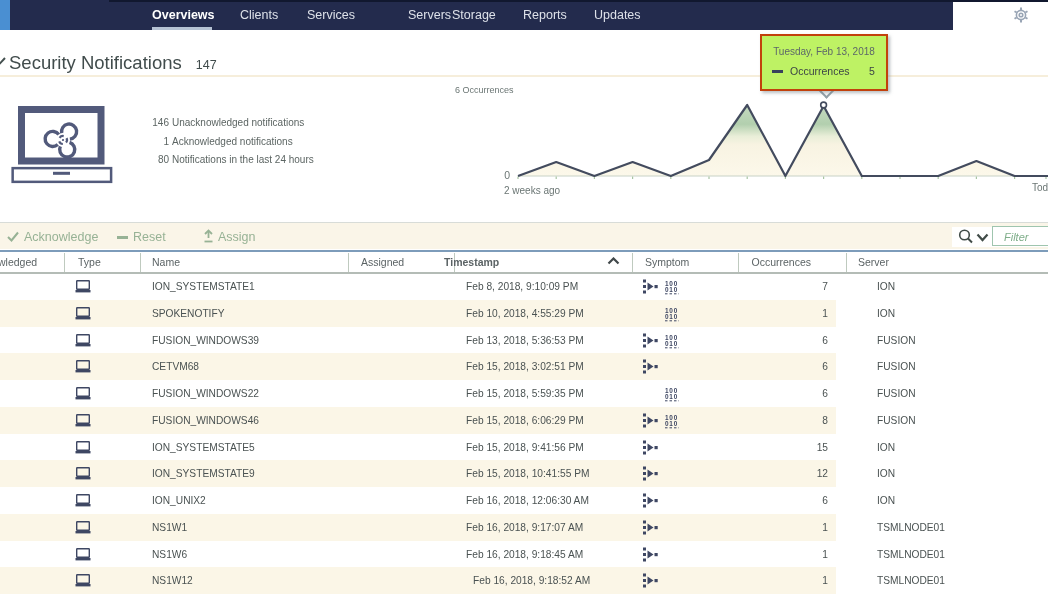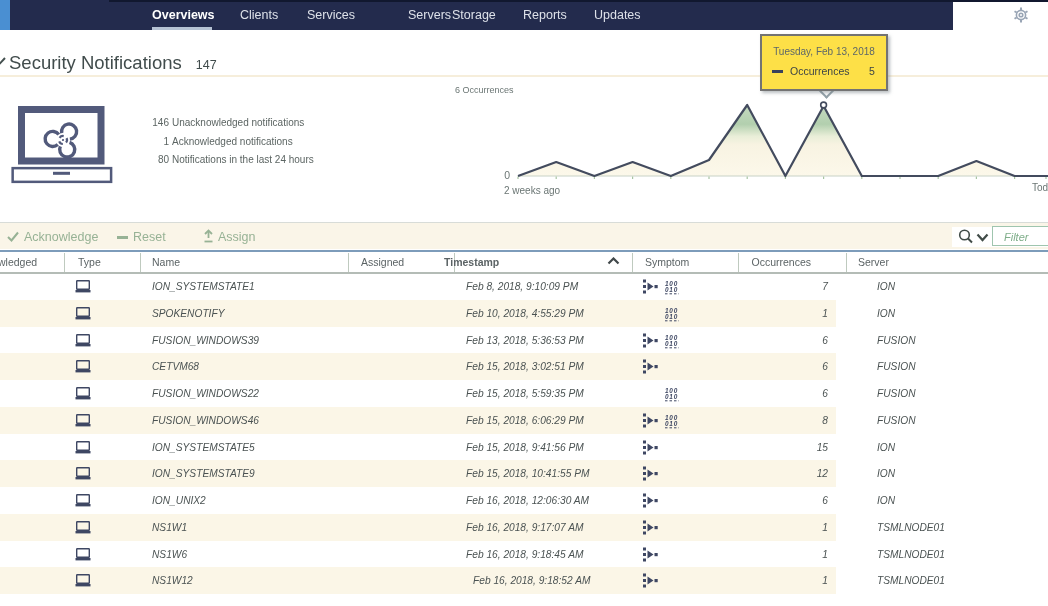--- a/index.html
+++ b/index.html
@@ -21,21 +21,21 @@
   #heading { position:absolute; left:9px; top:52px; font-size:18.5px; color:#414c4c; }
   #count147 { font-size:12.5px; margin-left:14px; }
   #creamline { position:absolute; left:0; top:75px; width:1048px; height:2px; background:#f6eedb; }
 
   
   .sumnum { position:absolute; width:169px; text-align:right; font-size:10px; color:#5c6563; }
   .sumtxt { position:absolute; left:172px; font-size:10px; color:#5c6563; }
 
   
   #tooltip { position:absolute; left:760px; top:34px; width:128px; height:57px;
-    background:#fde047; border:2px solid #737373; box-shadow:2px 2px 3px rgba(120,130,135,0.5); }
+    background:#bef264; border:2px solid #c2410c; box-shadow:2px 2px 3px rgba(120,130,135,0.5); }
   #tip-title { position:absolute; left:0; top:10px; width:124px; text-align:center;
     font-size:10px; color:#5d6769; }
   #tip-dash { position:absolute; left:10px; top:34px; width:10.5px; height:3px; background:#39425c; }
   #tip-occ { position:absolute; left:28px; top:29px; font-size:10.5px; color:#3c4446; }
   #tip-val { position:absolute; left:107px; top:29px; font-size:10.5px; color:#3c4446; }
   #tip-arrow { position:absolute; left:820px; top:83px; width:13px; height:13px;
     background:#fff; border-right:2px solid #93a1a8; border-bottom:2px solid #93a1a8;
     transform:rotate(45deg); }
 
   
@@ -45,21 +45,21 @@
   #searchwhite { position:absolute; left:952px; top:227px; width:96px; height:20px; background:#fff; }
   #filterbox { position:absolute; left:992px; top:226px; width:60px; height:20px;
     background:#fff; border:1.5px solid #9fc5ae; }
   #filtertxt { position:absolute; left:1004px; top:231px; font-size:11px; font-style:italic; color:#7fae8a; }
 
   
   #thead { position:absolute; left:0; top:250px; width:1048px; height:24px; background:#fff;
     border-top:2px solid #7d9cba; border-bottom:2px solid #b4bcb6; }
   .hsep { position:absolute; top:252.5px; width:1px; height:19px; background:#bfcabf; }
   .hlabel { position:absolute; top:255.5px; font-size:10.5px; color:#5b6365; }
-  .row { position:absolute; left:0; width:836px; height:27px;font-style:italic; }
+  .row { position:absolute; left:0; width:836px; height:27px; }
   .cream { background:#fbf6e7; }
   .cell { position:absolute; top:0; height:27px; line-height:27px; font-size:10.2px; color:#4a5252; }
   .occ { width:60px; text-align:right; }
 </style>
 </head>
 <body>
 <div id="page">
 
   <div id="nav">
     <div id="navtop"></div>

